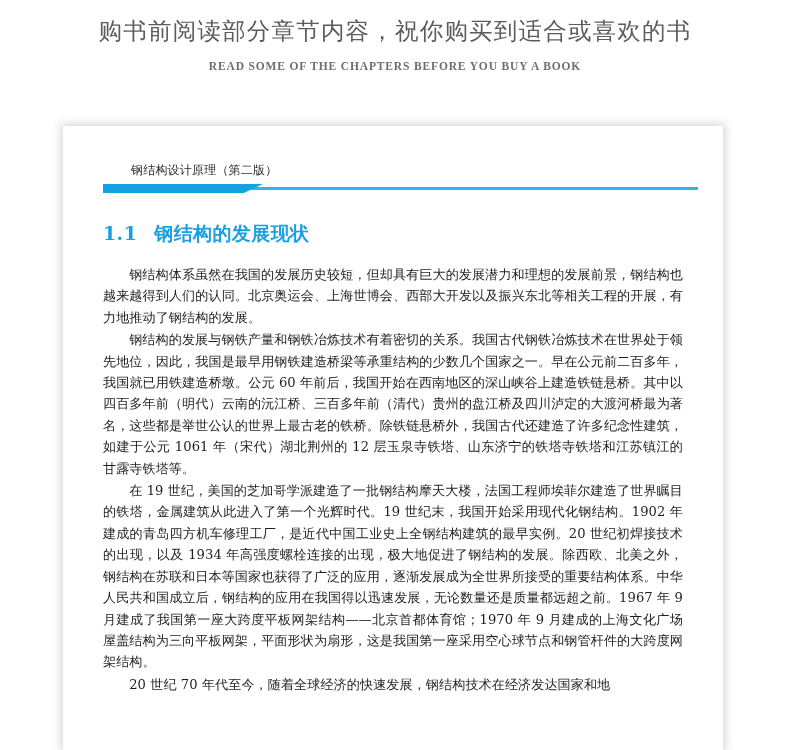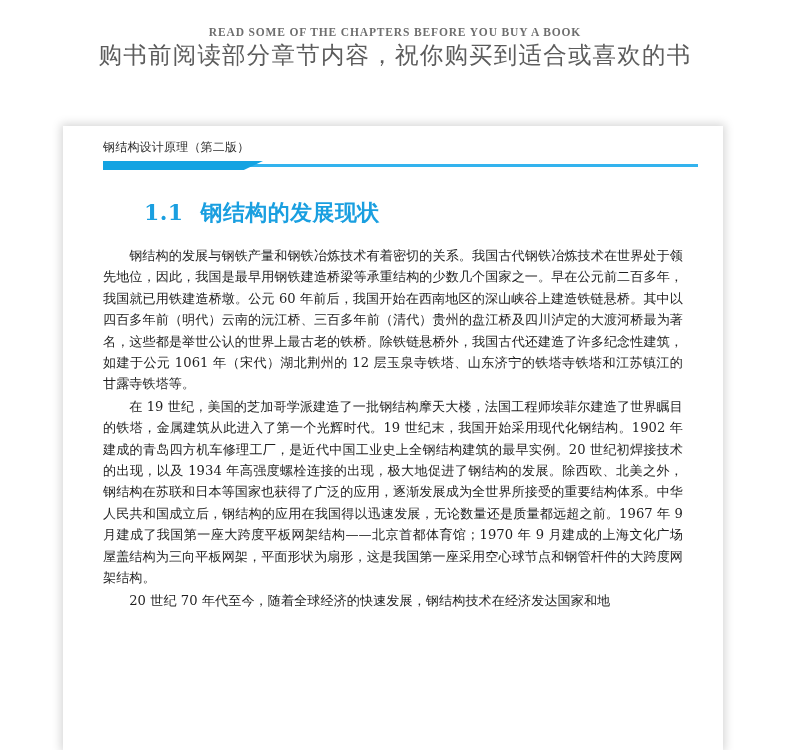--- a/index.html
+++ b/index.html
@@ -59,21 +59,22 @@
     top: 0;
     width: 660px;
     height: 624px;
     box-sizing: border-box;
     padding: 0 40px;
     overflow: hidden;
   }
 
   
   #running-head {
-    padding-top: 13px;
+    padding-top: 36px;
+    margin-left: 28px;
   }
   #book-title {
     font-family: "DejaVu Sans", "Liberation Sans", sans-serif;
     font-size: 12px;
     color: #2b2b2b;
     line-height: 16px;
     letter-spacing: 0.2px;
     white-space: nowrap;
   }
 
@@ -99,26 +100,25 @@
     width: 160px;
     height: 9px;
     background: #14a3e2;
     clip-path: polygon(0 0, 100% 0, 88% 100%, 0 100%);
   }
 
   
   #section-heading {
     margin-top: 27px;
     font-family: "DejaVu Serif", "Liberation Serif", serif;
-    font-size: 22px;
+    font-size: 19px;
     font-weight: 700;
     color: #1a9fe0;
     letter-spacing: 0.4px;
     white-space: nowrap;
-    margin-left: 41px;
   }
   #section-number {
     display: inline-block;
     margin-right: 17px;
   }
 
   
   #body-copy {
     margin-top: 17px;
   }
@@ -131,40 +131,41 @@
     text-justify: inter-character;
     text-indent: 2em;
     margin: 0 0 1px 0;
     letter-spacing: 0.08px;
   }
 </style>
 </head>
 <body>
 
 <div id="promo-banner">
+  <div id="promo-headline">购书前阅读部分章节内容，祝你购买到适合或喜欢的书</div>
   <div id="promo-subheadline">READ SOME OF THE CHAPTERS BEFORE YOU BUY A BOOK</div>
-  <div id="promo-headline">购书前阅读部分章节内容，祝你购买到适合或喜欢的书</div>
 </div>
 
 <div id="page-sheet">
   <div id="page-inner">
 
     <div id="running-head">
       <div id="book-title">钢结构设计原理（第二版）</div>
     </div>
 
     <div id="header-rule">
       <div id="header-rule-thin"></div>
       <div id="header-rule-thick"></div>
     </div>
 
     <div id="section-heading">
       <span id="section-number">1.1</span><span id="section-title">钢结构的发展现状</span>
     </div>
 
     <div id="body-copy">
+      <p class="body-paragraph">钢结构体系虽然在我国的发展历史较短，但却具有巨大的发展潜力和理想的发展前景，钢结构也越来越得到人们的认同。北京奥运会、上海世博会、西部大开发以及振兴东北等相关工程的开展，有力地推动了钢结构的发展。</p>
       <p class="body-paragraph">钢结构的发展与钢铁产量和钢铁冶炼技术有着密切的关系。我国古代钢铁冶炼技术在世界处于领先地位，因此，我国是最早用钢铁建造桥梁等承重结构的少数几个国家之一。早在公元前二百多年，我国就已用铁建造桥墩。公元 60 年前后，我国开始在西南地区的深山峡谷上建造铁链悬桥。其中以四百多年前（明代）云南的沅江桥、三百多年前（清代）贵州的盘江桥及四川泸定的大渡河桥最为著名，这些都是举世公认的世界上最古老的铁桥。除铁链悬桥外，我国古代还建造了许多纪念性建筑，如建于公元 1061 年（宋代）湖北荆州的 12 层玉泉寺铁塔、山东济宁的铁塔寺铁塔和江苏镇江的甘露寺铁塔等。</p>
       <p class="body-paragraph">在 19 世纪，美国的芝加哥学派建造了一批钢结构摩天大楼，法国工程师埃菲尔建造了世界瞩目的铁塔，金属建筑从此进入了第一个光辉时代。19 世纪末，我国开始采用现代化钢结构。1902 年建成的青岛四方机车修理工厂，是近代中国工业史上全钢结构建筑的最早实例。20 世纪初焊接技术的出现，以及 1934 年高强度螺栓连接的出现，极大地促进了钢结构的发展。除西欧、北美之外，钢结构在苏联和日本等国家也获得了广泛的应用，逐渐发展成为全世界所接受的重要结构体系。中华人民共和国成立后，钢结构的应用在我国得以迅速发展，无论数量还是质量都远超之前。1967 年 9 月建成了我国第一座大跨度平板网架结构——北京首都体育馆；1970 年 9 月建成的上海文化广场屋盖结构为三向平板网架，平面形状为扇形，这是我国第一座采用空心球节点和钢管杆件的大跨度网架结构。</p>
       <p class="body-paragraph">20 世纪 70 年代至今，随着全球经济的快速发展，钢结构技术在经济发达国家和地</p>
     </div>
 
   </div>
 </div>
 
 </body></html>

